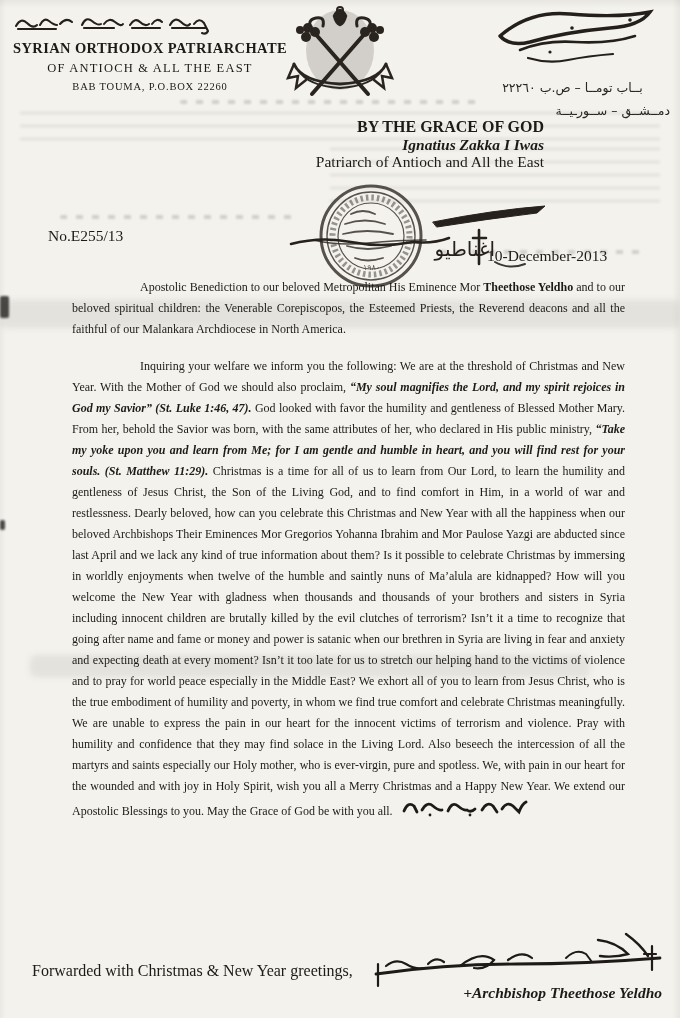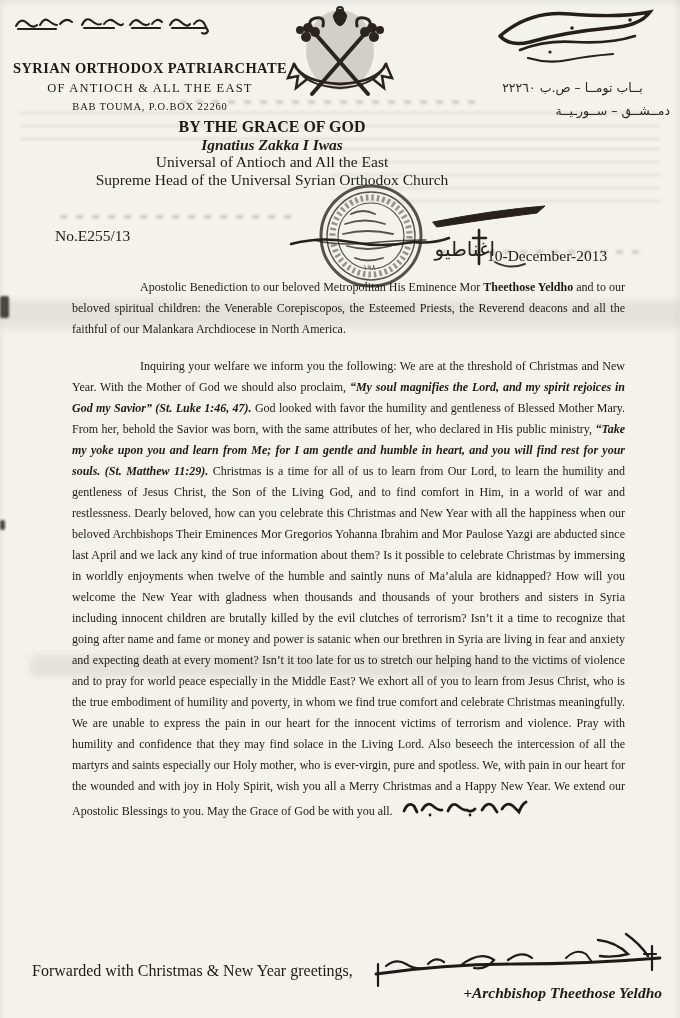--- a/index.html
+++ b/index.html
@@ -12,40 +12,40 @@
       linear-gradient(90deg, rgba(0,0,0,0.04) 0, rgba(0,0,0,0) 6px, rgba(0,0,0,0) 672px, rgba(0,0,0,0.05) 680px),
       #f3f2ed;
     overflow:hidden;
     font-family:"Liberation Serif", serif;
     color:#1d1a17;
   }
   .abs{position:absolute;}
 
   
   .lh-left{left:10px;top:12px;width:280px;text-align:center;}
-  .lh-name1{font-weight:bold;font-size:14.5px;letter-spacing:.4px;margin-top:24px;}
+  .lh-name1{font-weight:bold;font-size:14.5px;letter-spacing:.4px;margin-top:4px;}
   .lh-name2{font-size:12.5px;letter-spacing:1.2px;margin-top:4px;}
   .lh-addr1{font-size:10.5px;letter-spacing:.8px;margin-top:5px;}
   .lh-addr2{font-size:10.5px;letter-spacing:.8px;margin-top:2px;}
 
   
   .lh-right{right:10px;top:6px;width:195px;text-align:center;}
   .ar-line{direction:rtl;font-family:"DejaVu Sans",sans-serif;font-size:12.5px;color:#2a2723;}
   .ar-line1{margin-top:12px;}
   .ar-line2{margin-top:8px;letter-spacing:.5px;text-align:right;}
 
   
-  .title-block{left:0;top:118px;width:544px;text-align:center;line-height:17.5px;}
+  .title-block{left:0;top:118px;width:544px;text-align:right;line-height:17.5px;}
   .title-l1{font-weight:bold;font-size:16px;}
   .title-l2{font-weight:bold;font-size:15.5px;font-style:italic;}
   .title-l3{font-size:15.5px;}
   .title-l4{font-size:15.5px;}
 
   
-  .ref-no{left:55px;top:227px;font-size:15.5px;}
+  .ref-no{left:48px;top:227px;font-size:15.5px;}
   .ref-date{left:487px;top:225px;font-size:15.5px;margin-top:22px;}
 
   
   .para{
     left:72px;width:553px;
     font-size:12px;line-height:21px;
     text-align:justify;
     text-indent:68px;
   }
   .salutation{top:277px;}
@@ -146,22 +146,21 @@
         <circle cx="70" cy="46" r="1.6" fill="#241f1b" stroke="none"></circle>
       </g>
     </svg>
     <div class="ar-line ar-line1">بــاب تومــا – ص.ب ٢٢٢٦٠</div>
     <div class="ar-line ar-line2">دمــشــق – ســورـيــة</div>
   </div>
 
   <div class="abs title-block">
     <div class="title-l1">BY THE GRACE OF GOD</div>
     <div class="title-l2">Ignatius Zakka I Iwas</div>
-    <div class="title-l3">Universal of Antioch and All the East</div>
-    <div class="title-l4">Supreme Head of the Universal Syrian Orthodox Church</div>
+    <div class="title-l3">Patriarch of Antioch and All the East</div>
   </div>
 
   <div class="abs ref-no">No.E255/13</div>
   <div class="abs ref-date">10-December-2013</div>
 
   <div class="abs" style="left:283px;top:182px;">
     <svg width="295" height="112" viewBox="0 0 295 112">
       <g stroke="#3c362f" fill="none" opacity="0.85">
         <circle cx="88" cy="54" r="50" stroke-width="3"></circle>
         <circle cx="88" cy="54" r="44" stroke-width="1.4"></circle>

